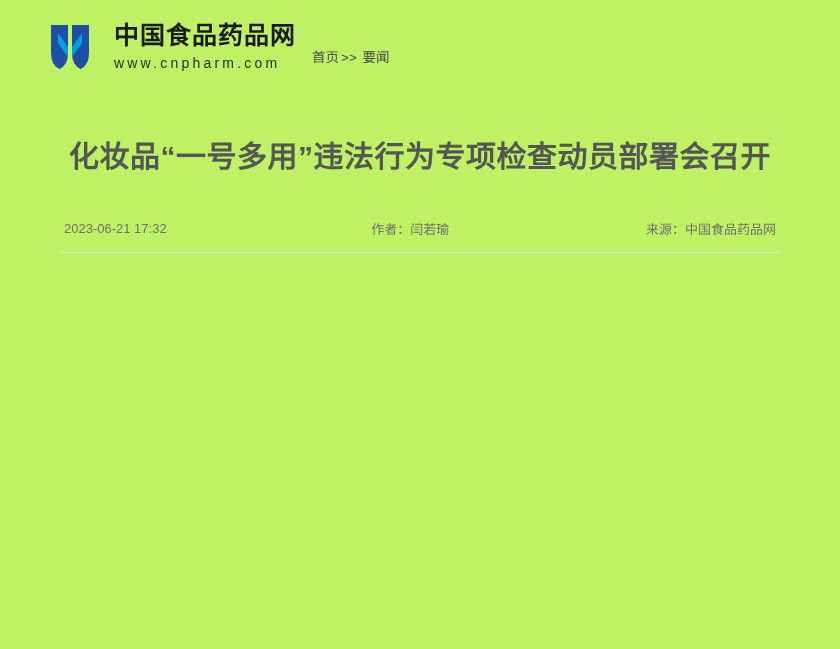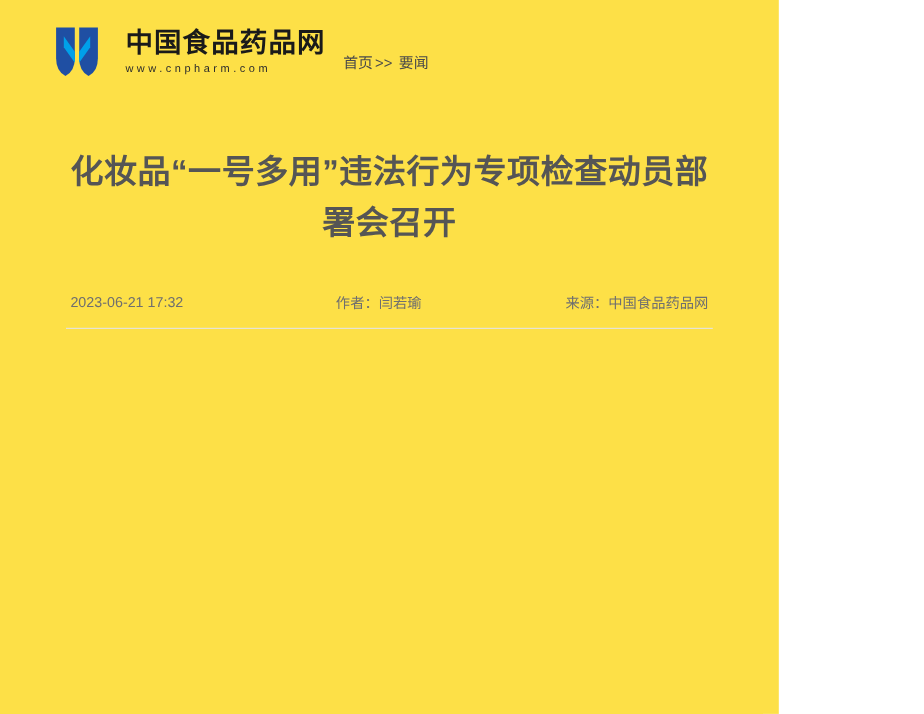--- a/index.html
+++ b/index.html
@@ -10,23 +10,23 @@
   }
   body {
     width: 840px;
     height: 649px;
     overflow: hidden;
     font-family: "Liberation Sans", "DejaVu Sans", sans-serif;
     color: #333333;
   }
   .page {
     position: relative;
-    width: 708px;
+    width: 840px;
     height: 649px;
-    background: #fde047;
+    background: #bef264;
   }
 
   
   .header {
     display: flex;
     align-items: flex-end;
     padding: 22px 0 0 48px;
     height: 72px;
     box-sizing: border-box;
   }
@@ -51,21 +51,21 @@
     font-family: "DejaVu Sans", "Liberation Sans", sans-serif;
     font-size: 25px;
     font-weight: bold;
     color: #1a1a1a;
     letter-spacing: 1px;
     line-height: 1.05;
     white-space: nowrap;
   }
   .logo-url {
     font-family: "Liberation Sans", sans-serif;
-    font-size: 10px;
+    font-size: 14px;
     color: #2b2b2b;
     letter-spacing: 3.2px;
     margin-top: 5px;
     white-space: nowrap;
   }
   .breadcrumb {
     margin-left: 16px;
     margin-bottom: 6px;
     font-size: 13.5px;
     color: #4a4a4a;

